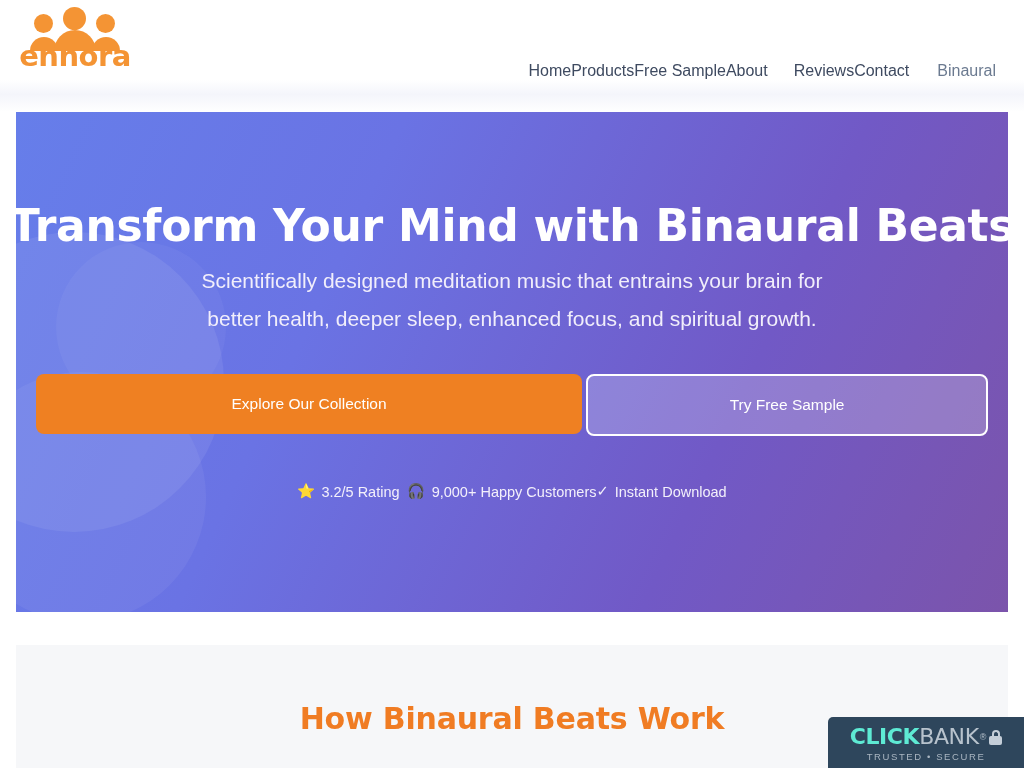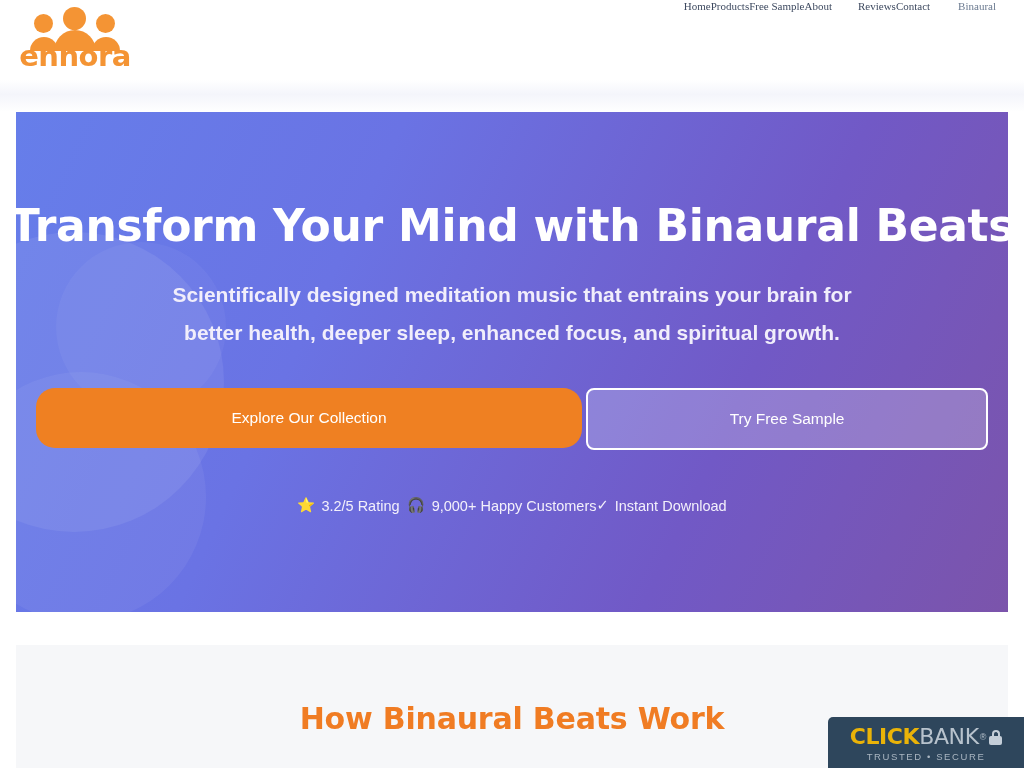--- a/index.html
+++ b/index.html
@@ -80,24 +80,23 @@
     margin-top: -4px;
     font-family: "DejaVu Sans", sans-serif;
   }
 
   .main-nav {
     position: absolute;
     right: 28px;
     top: 0;
     height: 80px;
     display: flex;
-    align-items: flex-start;
-    font-size: 11px;
+    align-items: flex-end;
+    font-size: 16px;
     color: #3e4a60;
-    font-family: Liberation Serif, serif;
   }
   .nav-group { display: flex; align-items: center; }
   .nav-link {
     color: #3e4a60;
     text-decoration: none;
     white-space: nowrap;
     cursor: pointer;
   }
   .nav-gap-1 { width: 26px; }
   .nav-gap-2 { width: 28px; }
@@ -152,27 +151,27 @@
     font-size: 44px;
     line-height: 1.08;
     font-weight: 700;
     color: #ffffff;
     text-align: center;
     letter-spacing: -0.3px;
     white-space: nowrap;
   }
 
   .hero-sub {
-    margin-top: 26px;
+    margin-top: 12px;
     width: 680px;
     font-size: 21px;
     line-height: 38px;
     color: #f1eefb;
     text-align: center;
-    font-weight: 700;
+    font-weight: 400;
   }
 
   .hero-ctas {
     margin-top: 36px;
     width: 952px;
     display: flex;
     align-items: stretch;
     justify-content: center;
   }
 
@@ -185,21 +184,21 @@
     cursor: pointer;
     text-align: center;
     border: none;
     font-family: "Liberation Sans", sans-serif;
   }
 
   .btn-primary {
     width: 549px;
     height: 60px;
     background: #ef8022;
-    border-radius: 19px;
+    border-radius: 8px;
   }
 
   .btn-ghost {
     width: 404px;
     height: 62px;
     background: rgba(255,255,255,0.22);
     border: 2px solid #ffffff;
     border-radius: 8px;
     margin-left: 4px;
   }
@@ -262,21 +261,21 @@
   .cb-row {
     display: flex;
     align-items: center;
     justify-content: center;
     line-height: 1;
   }
   .cb-click {
     font-family: "DejaVu Sans", sans-serif;
     font-size: 22px;
     font-weight: 700;
-    color: #eab308;
+    color: #5eead4;
     letter-spacing: -0.4px;
   }
   .cb-bank {
     font-family: "DejaVu Sans", sans-serif;
     font-size: 22px;
     font-weight: 400;
     color: #b8c3cd;
     letter-spacing: -0.4px;
   }
   .cb-reg {

